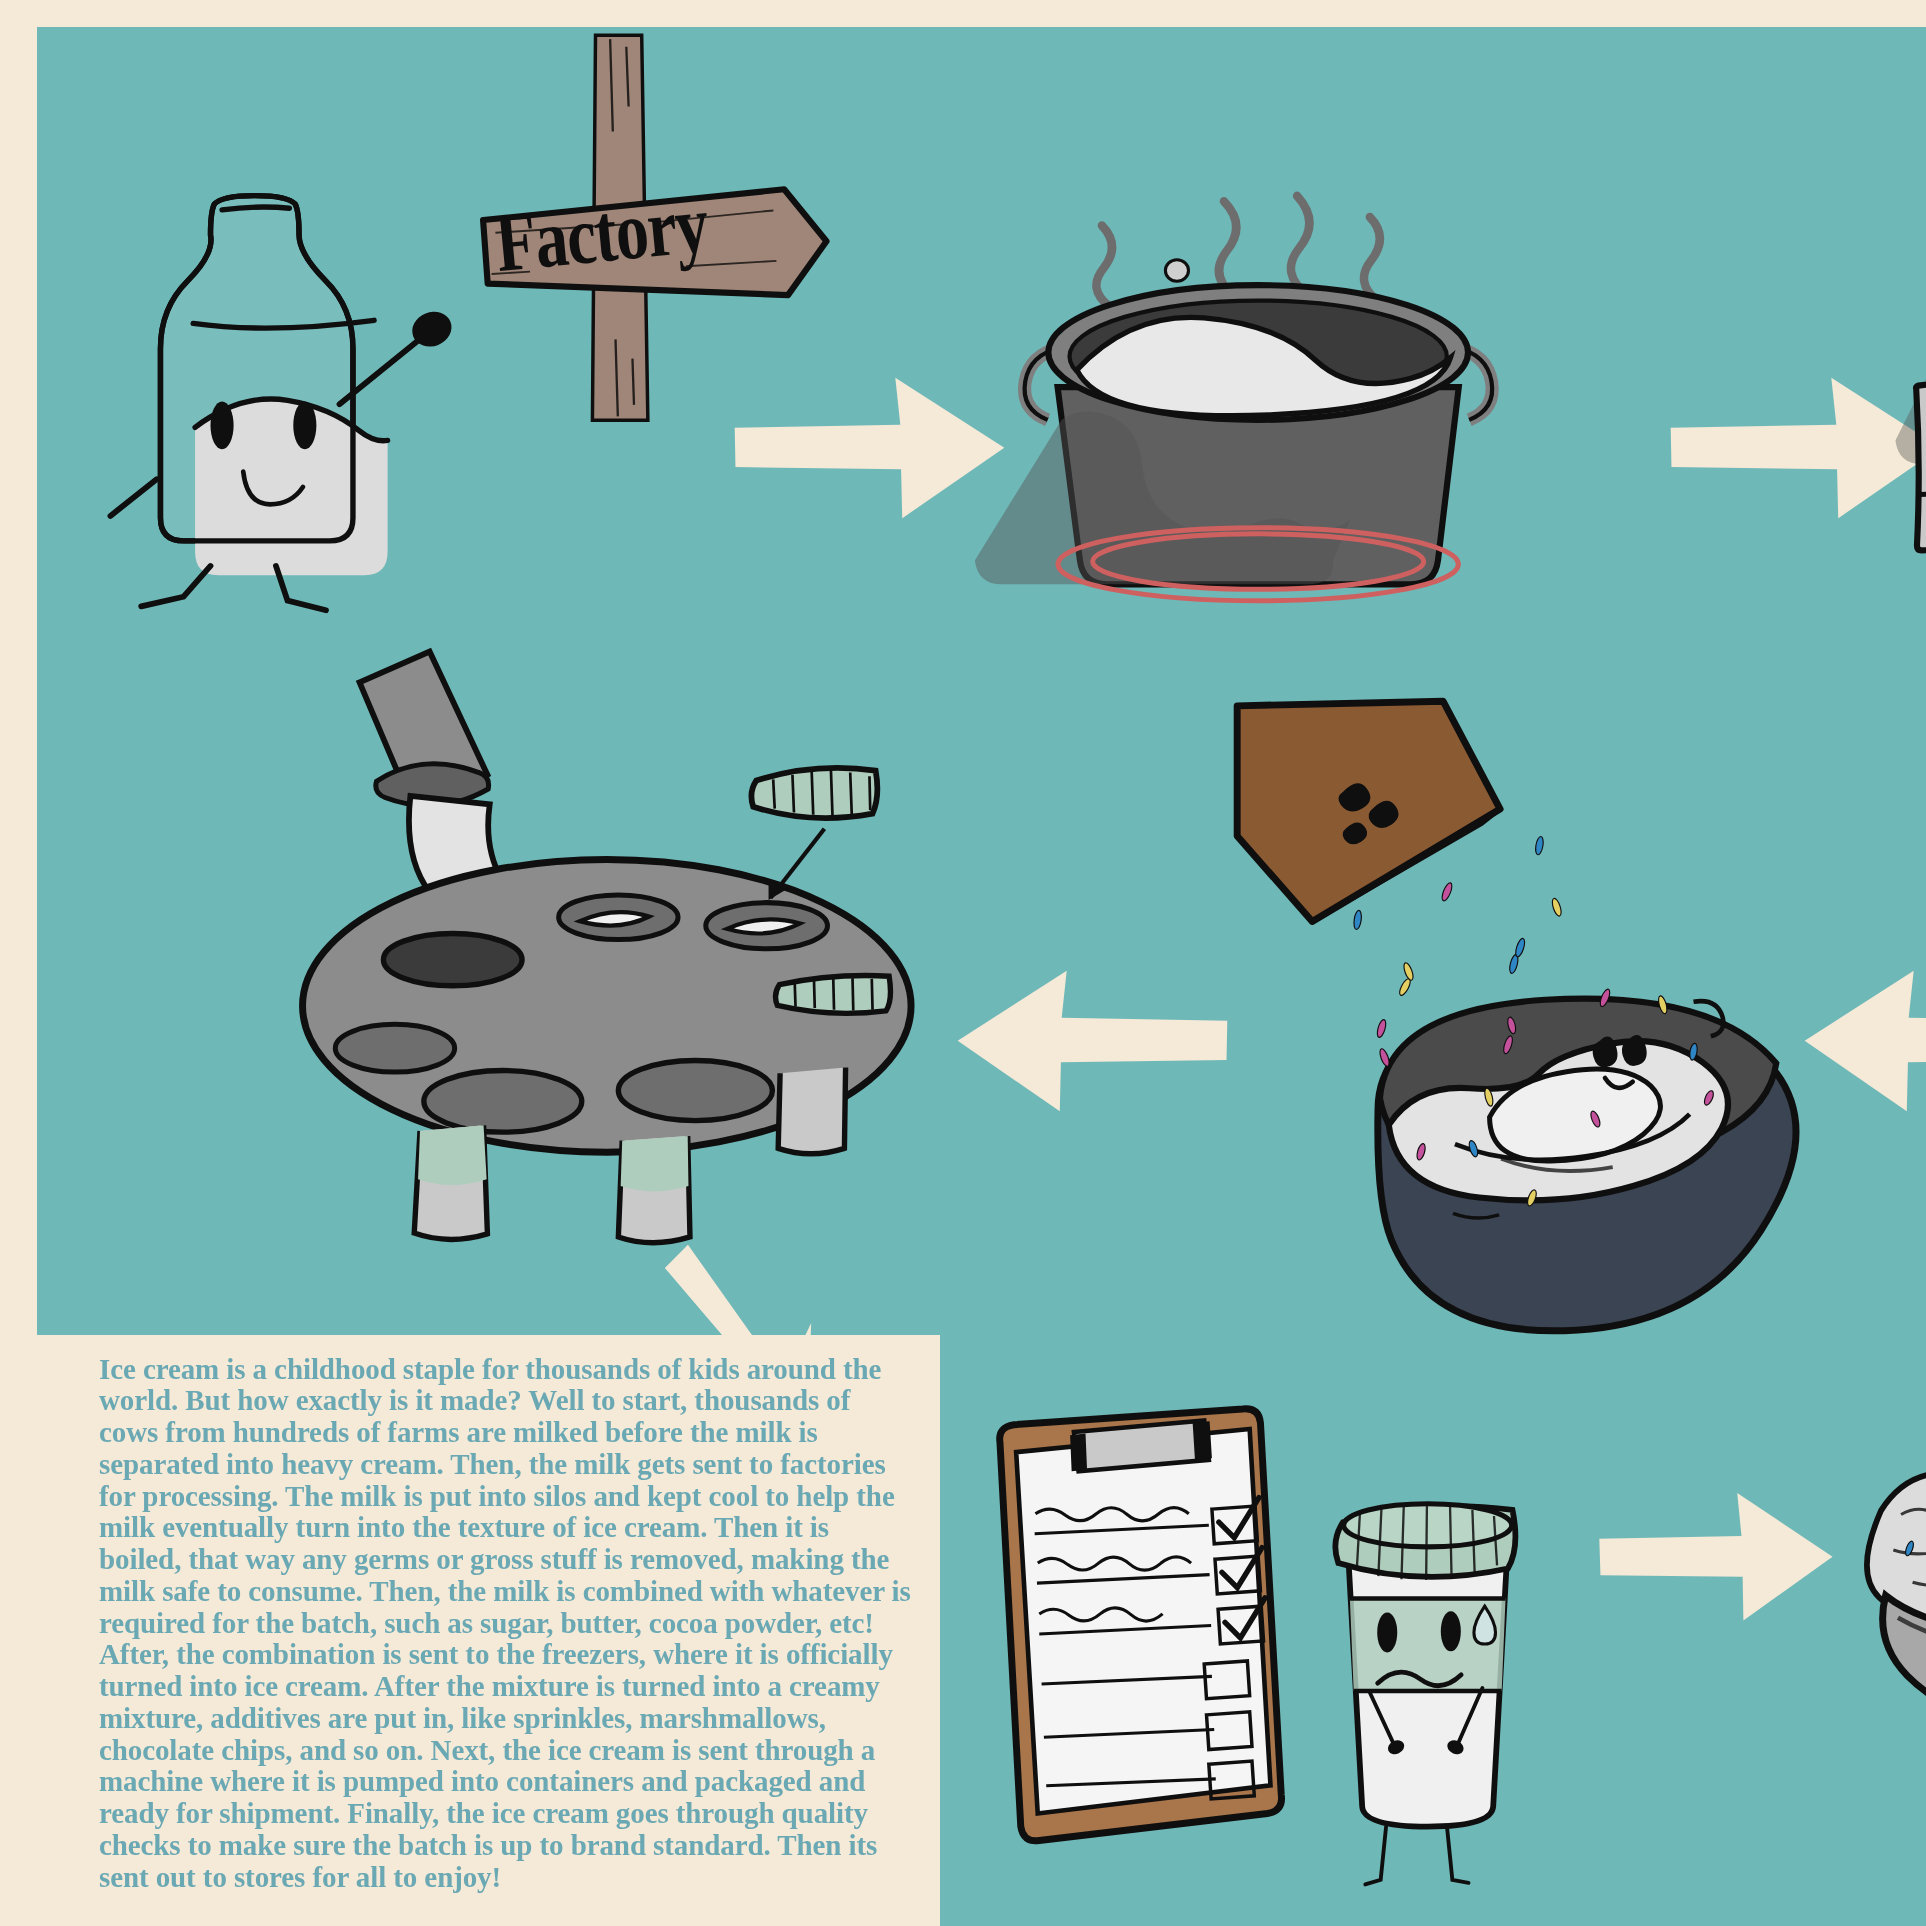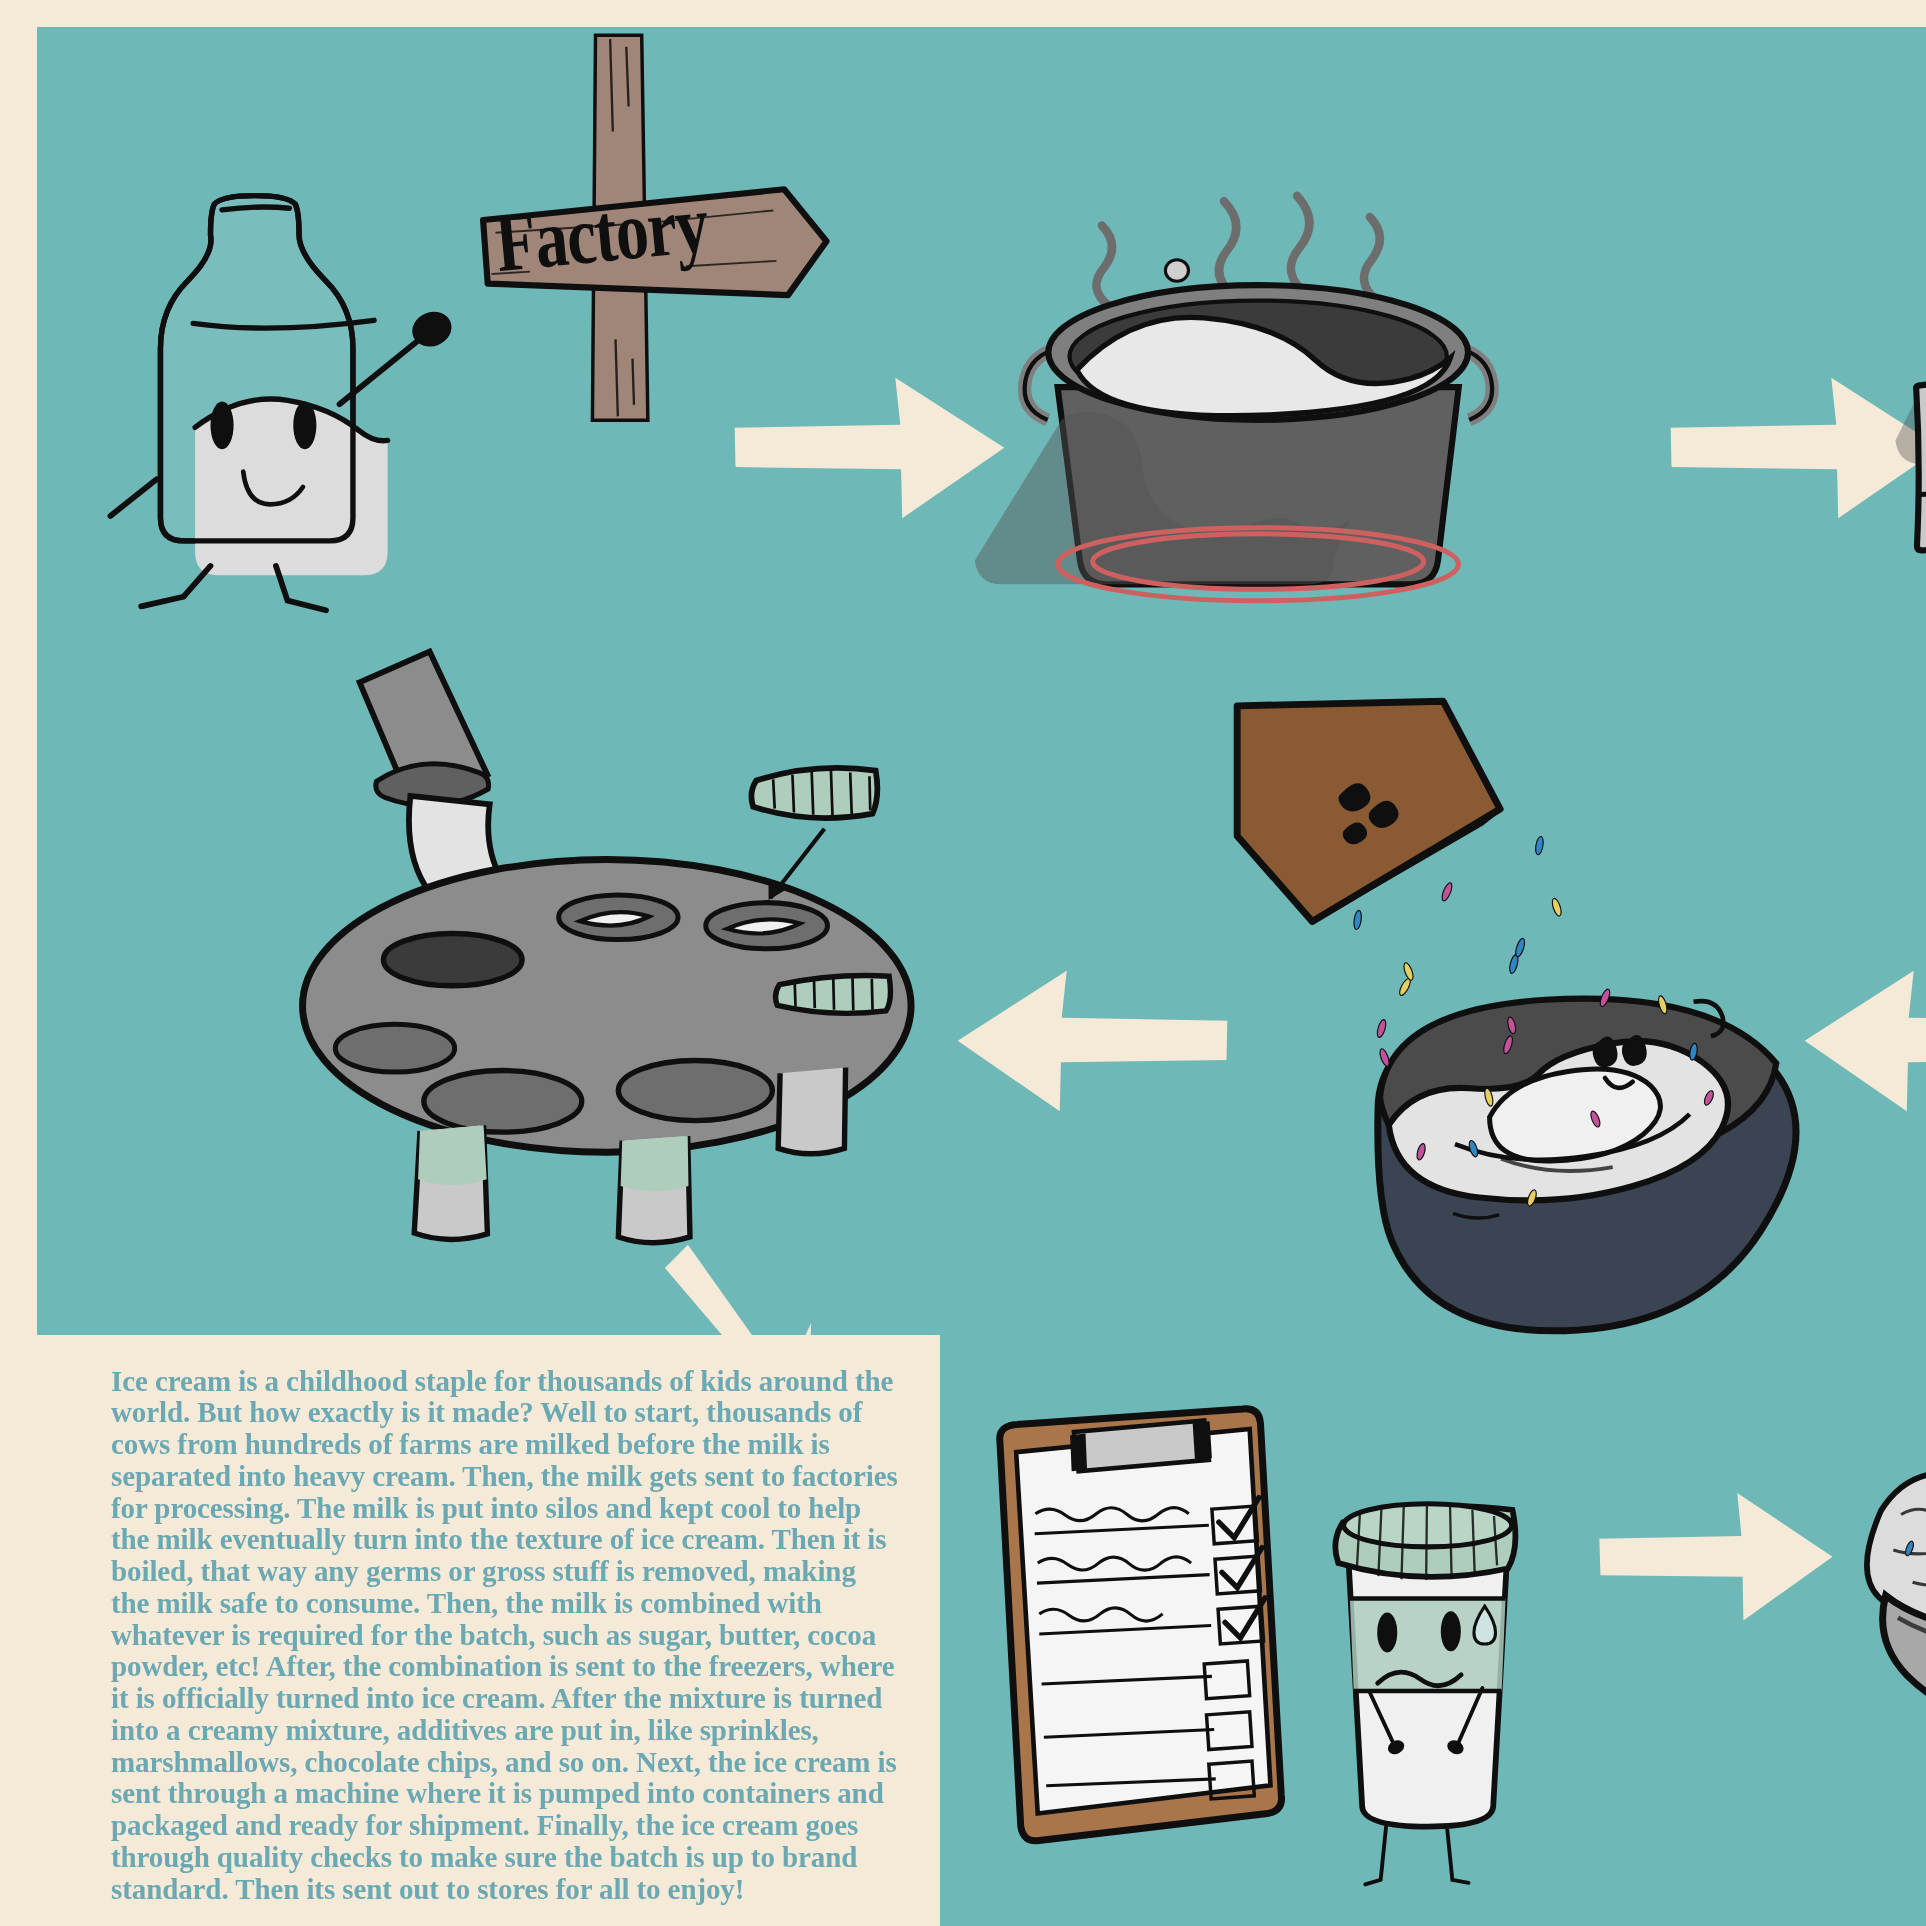--- a/index.html
+++ b/index.html
@@ -22,21 +22,21 @@
     box-sizing:border-box;padding:18.5px 27px 0 62px;
   }
   #body-copy{
     color:#6aa8b4;
     font-family:"Liberation Serif",serif;
     font-weight:bold;
     font-size:29px;
     line-height:1.095;
     letter-spacing:-0.1px;
     text-align:left;
-    margin:12px;
+    margin:0;
   }
 
   
   #title{
     position:absolute;left:1179px;top:1890px;width:1425px;height:135px;
     z-index:45;
     color:#f7ecd9;
     font-family:"Liberation Serif",serif;
     font-weight:bold;
     font-size:98px;

